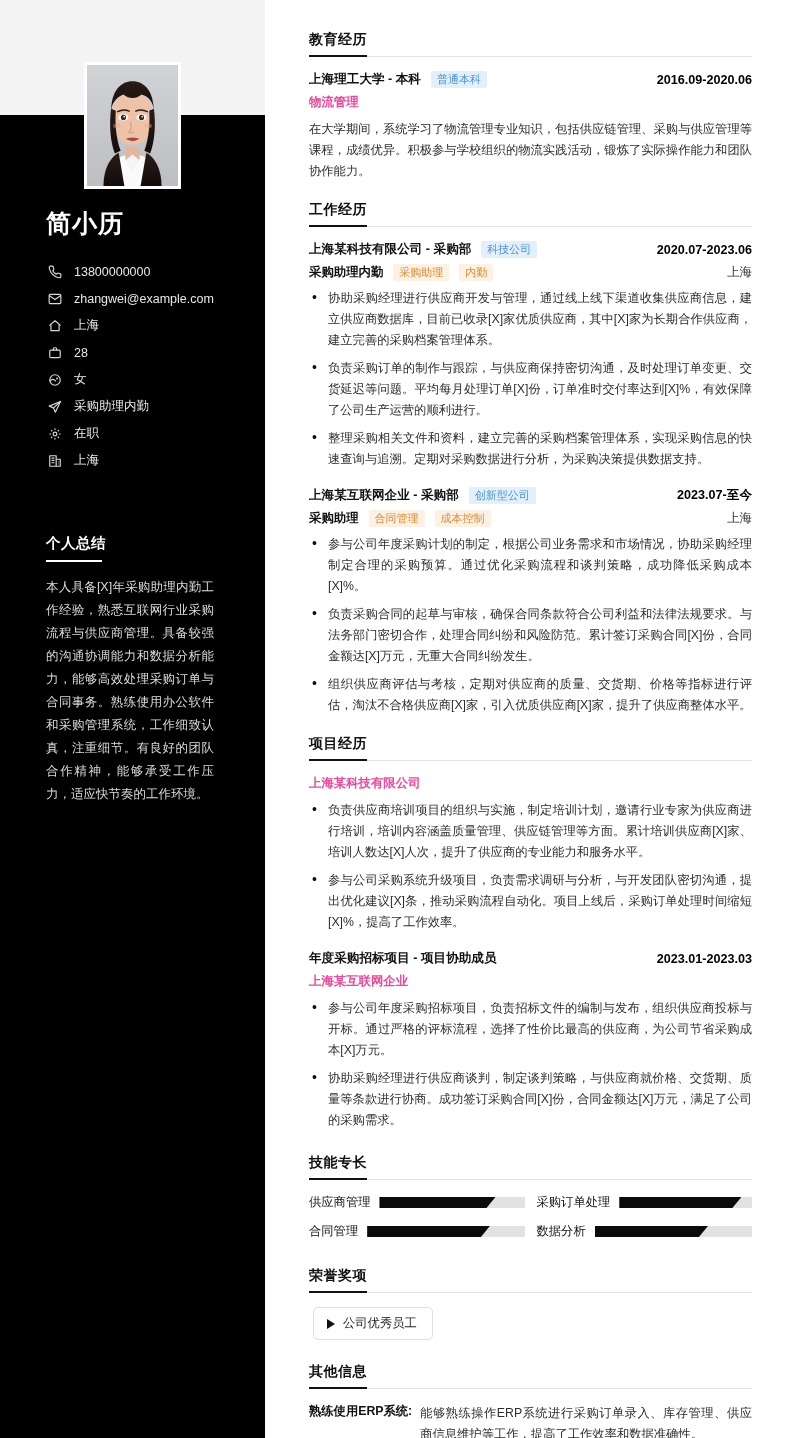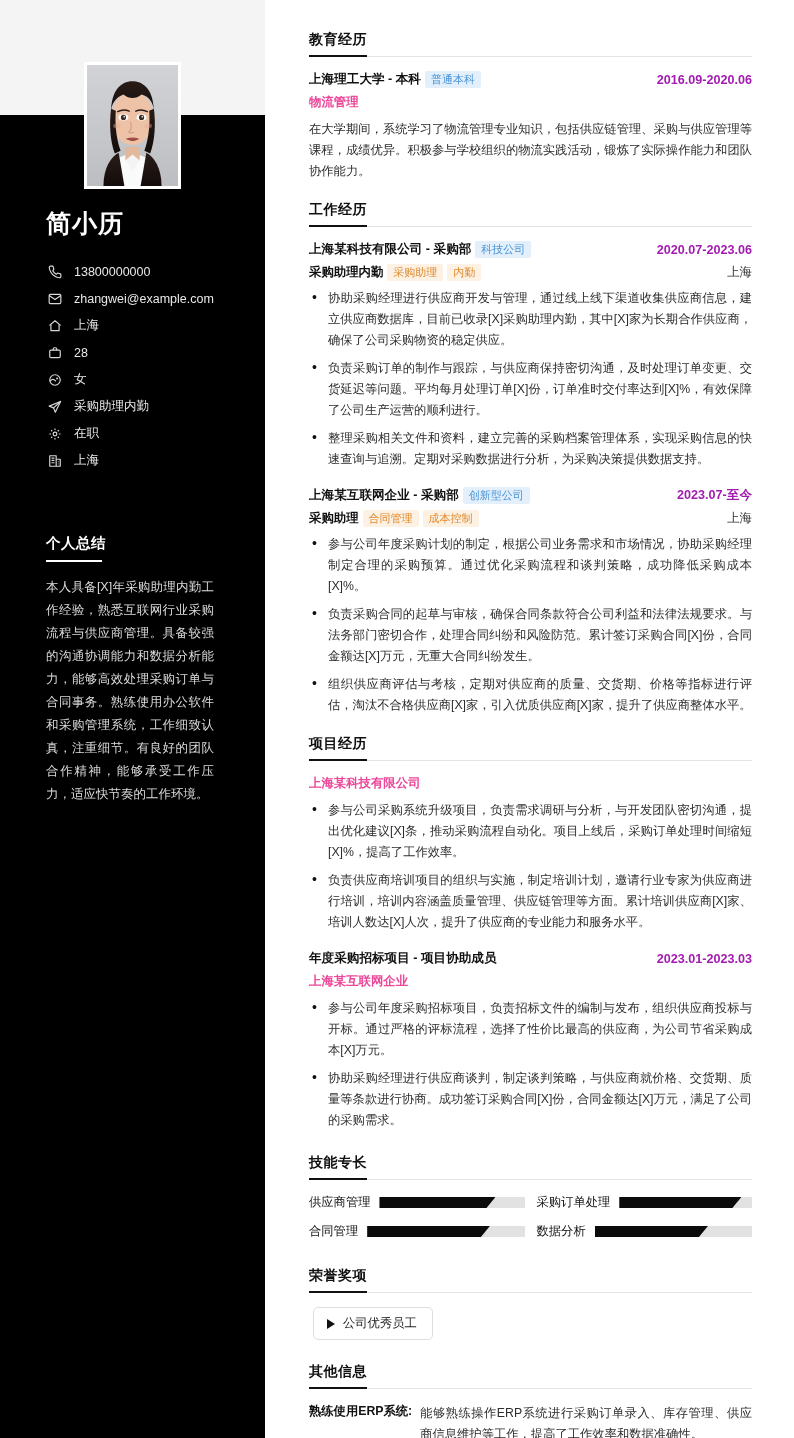--- a/index.html
+++ b/index.html
@@ -89,26 +89,26 @@
   }
 
   .entry { margin-bottom:17px; }
   .entry:last-child { margin-bottom:4px; }
   .row1 {
     display:flex; align-items:center; justify-content:space-between;
     margin-bottom:6px;
   }
   .row1-left { display:flex; align-items:flex-start; flex-wrap:wrap; gap:0; min-width:0; }
   .ttl { font-size:12.6px; font-weight:bold; color:#111111; white-space:nowrap; }
-  .date { font-size:12.6px; font-weight:bold; color:#a21caf; white-space:nowrap; padding-left:10px; }
+  .date { font-size:12.6px; font-weight:bold; color:#000000; white-space:nowrap; padding-left:10px; }
 
   .tag {
     display:inline-block;
     font-size:11px; line-height:15px;
-    padding:1px 6px; margin-left:4px;
+    padding:1px 6px; margin-left:10px;
     border-radius:2px; white-space:nowrap;
   }
   .tag.blue { background:#e3f0fb; color:#4a93d6; }
   .tag.orange { background:#fcf1e3; color:#e08a2e; }
 
   .row2 {
     display:flex; align-items:center; justify-content:space-between;
     margin-bottom:7px;
   }
   .row2-left { display:flex; align-items:center; flex-wrap:wrap; }
@@ -340,21 +340,21 @@
         </div>
         <div class="row2">
           <div class="row2-left">
             <span class="sub">采购助理内勤</span>
             <span class="tag orange">采购助理</span>
             <span class="tag orange">内勤</span>
           </div>
           <span class="loc">上海</span>
         </div>
         <ul class="bullets">
-          <li>协助采购经理进行供应商开发与管理，通过线上线下渠道收集供应商信息，建立供应商数据库，目前已收录[X]采购助理内勤，其中[X]家为长期合作供应商，确保了公司采购物资的稳定供应。</li>
+          <li>协助采购经理进行供应商开发与管理，通过线上线下渠道收集供应商信息，建立供应商数据库，目前已收录[X]家优质供应商，其中[X]家为长期合作供应商，建立完善的采购档案管理体系。</li>
           <li>负责采购订单的制作与跟踪，与供应商保持密切沟通，及时处理订单变更、交货延迟等问题。平均每月处理订单[X]份，订单准时交付率达到[X]%，有效保障了公司生产运营的顺利进行。</li>
           <li>整理采购相关文件和资料，建立完善的采购档案管理体系，实现采购信息的快速查询与追溯。定期对采购数据进行分析，为采购决策提供数据支持。</li>
         </ul>
       </div>
 
       <div class="entry">
         <div class="row1">
           <div class="row1-left">
             <span class="ttl">上海某互联网企业 - 采购部</span>
             <span class="tag blue">创新型公司</span>
@@ -379,22 +379,22 @@
 
     <section class="sec" style="margin-top:18px;">
       <div class="sec-head">
         <span class="lbl">项目经历</span>
         <span class="rule"></span>
       </div>
 
       <div class="entry">
         <div class="plain-sub">上海某科技有限公司</div>
         <ul class="bullets">
+          <li>负责供应商培训项目的组织与实施，制定培训计划，邀请行业专家为供应商进行培训，培训内容涵盖质量管理、供应链管理等方面。累计培训供应商[X]家、培训人数达[X]人次，提升了供应商的专业能力和服务水平。</li>
           <li>参与公司采购系统升级项目，负责需求调研与分析，与开发团队密切沟通，提出优化建议[X]条，推动采购流程自动化。项目上线后，采购订单处理时间缩短[X]%，提高了工作效率。</li>
-          <li>负责供应商培训项目的组织与实施，制定培训计划，邀请行业专家为供应商进行培训，培训内容涵盖质量管理、供应链管理等方面。累计培训供应商[X]家、培训人数达[X]人次，提升了供应商的专业能力和服务水平。</li>
         </ul>
       </div>
 
       <div class="entry">
         <div class="row1">
           <div class="row1-left">
             <span class="ttl">年度采购招标项目 - 项目协助成员</span>
           </div>
           <span class="date">2023.01-2023.03</span>
         </div>

